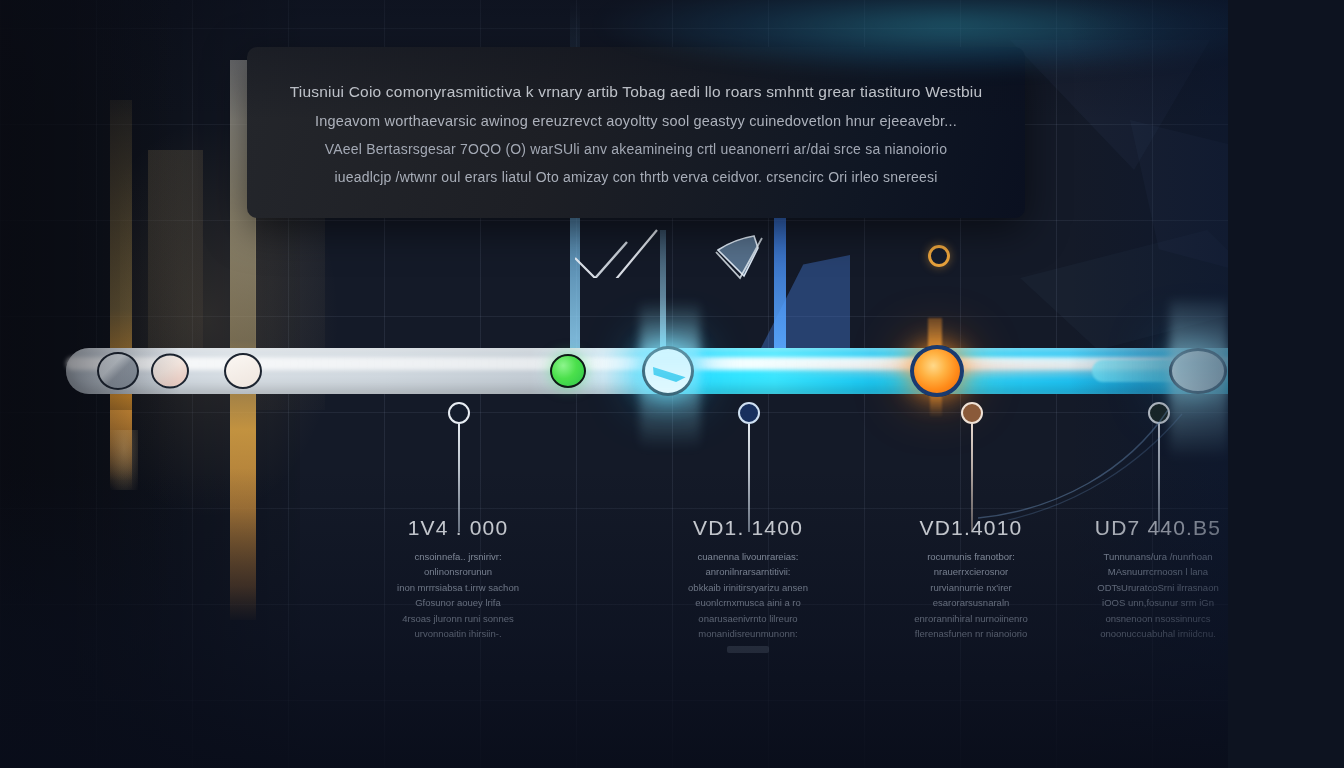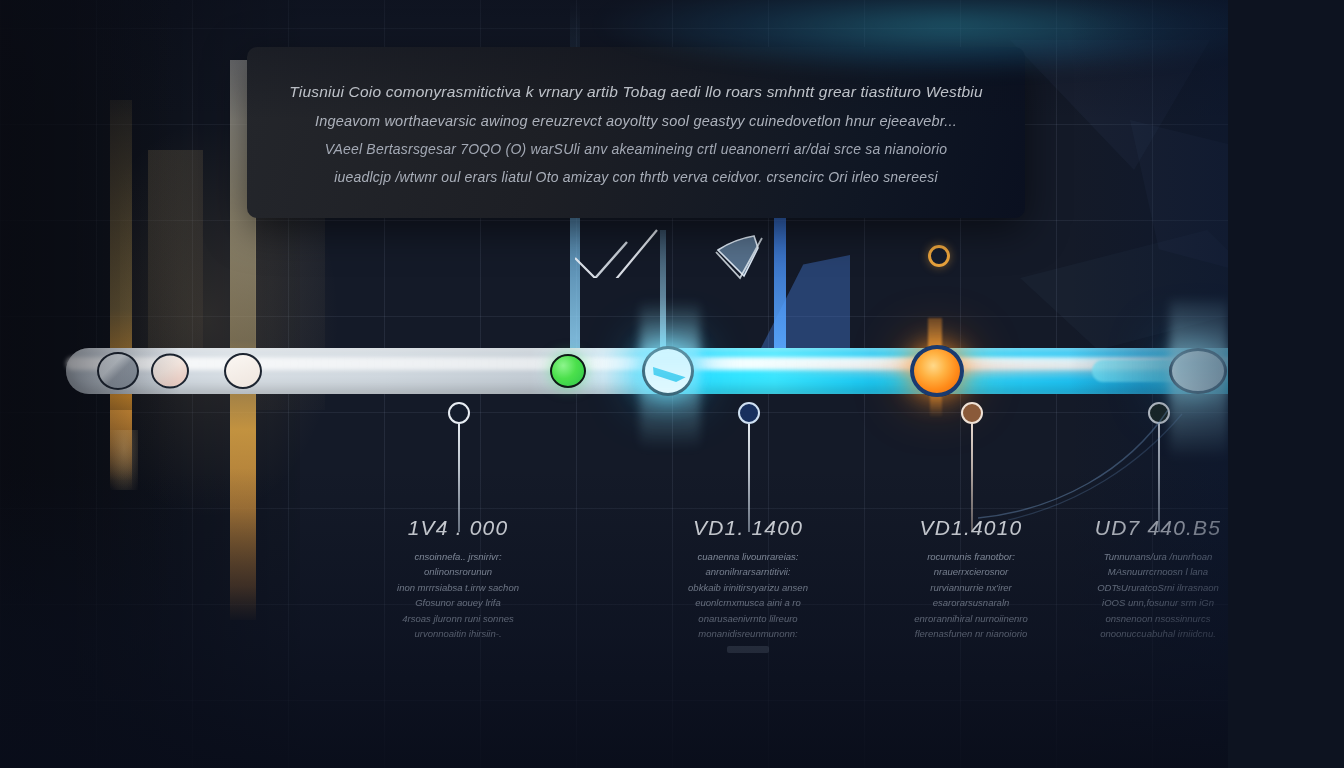--- a/index.html
+++ b/index.html
@@ -8,21 +8,20 @@
     padding: 0;
     background: #0d1320;
   }
   #stage {
     position: relative;
     width: 1228px;
     height: 768px;
     overflow: hidden;
     font-family: "Liberation Sans", sans-serif;
     background: #141a28;
-    font-style: italic;
   }
 
   
   .bg-base {
     position: absolute; inset: 0;
     background:
       linear-gradient(100deg,
         #2a2a2e 0%,
         #2b2c33 12%,
         #262a37 22%,

